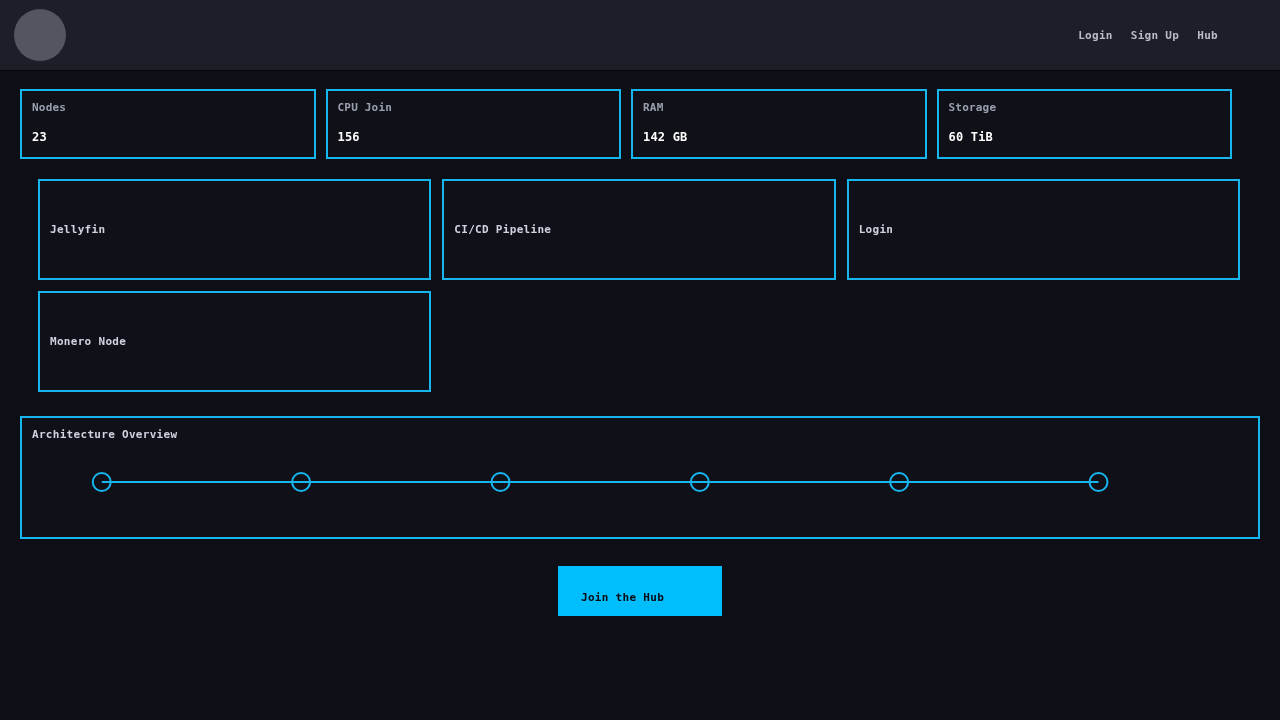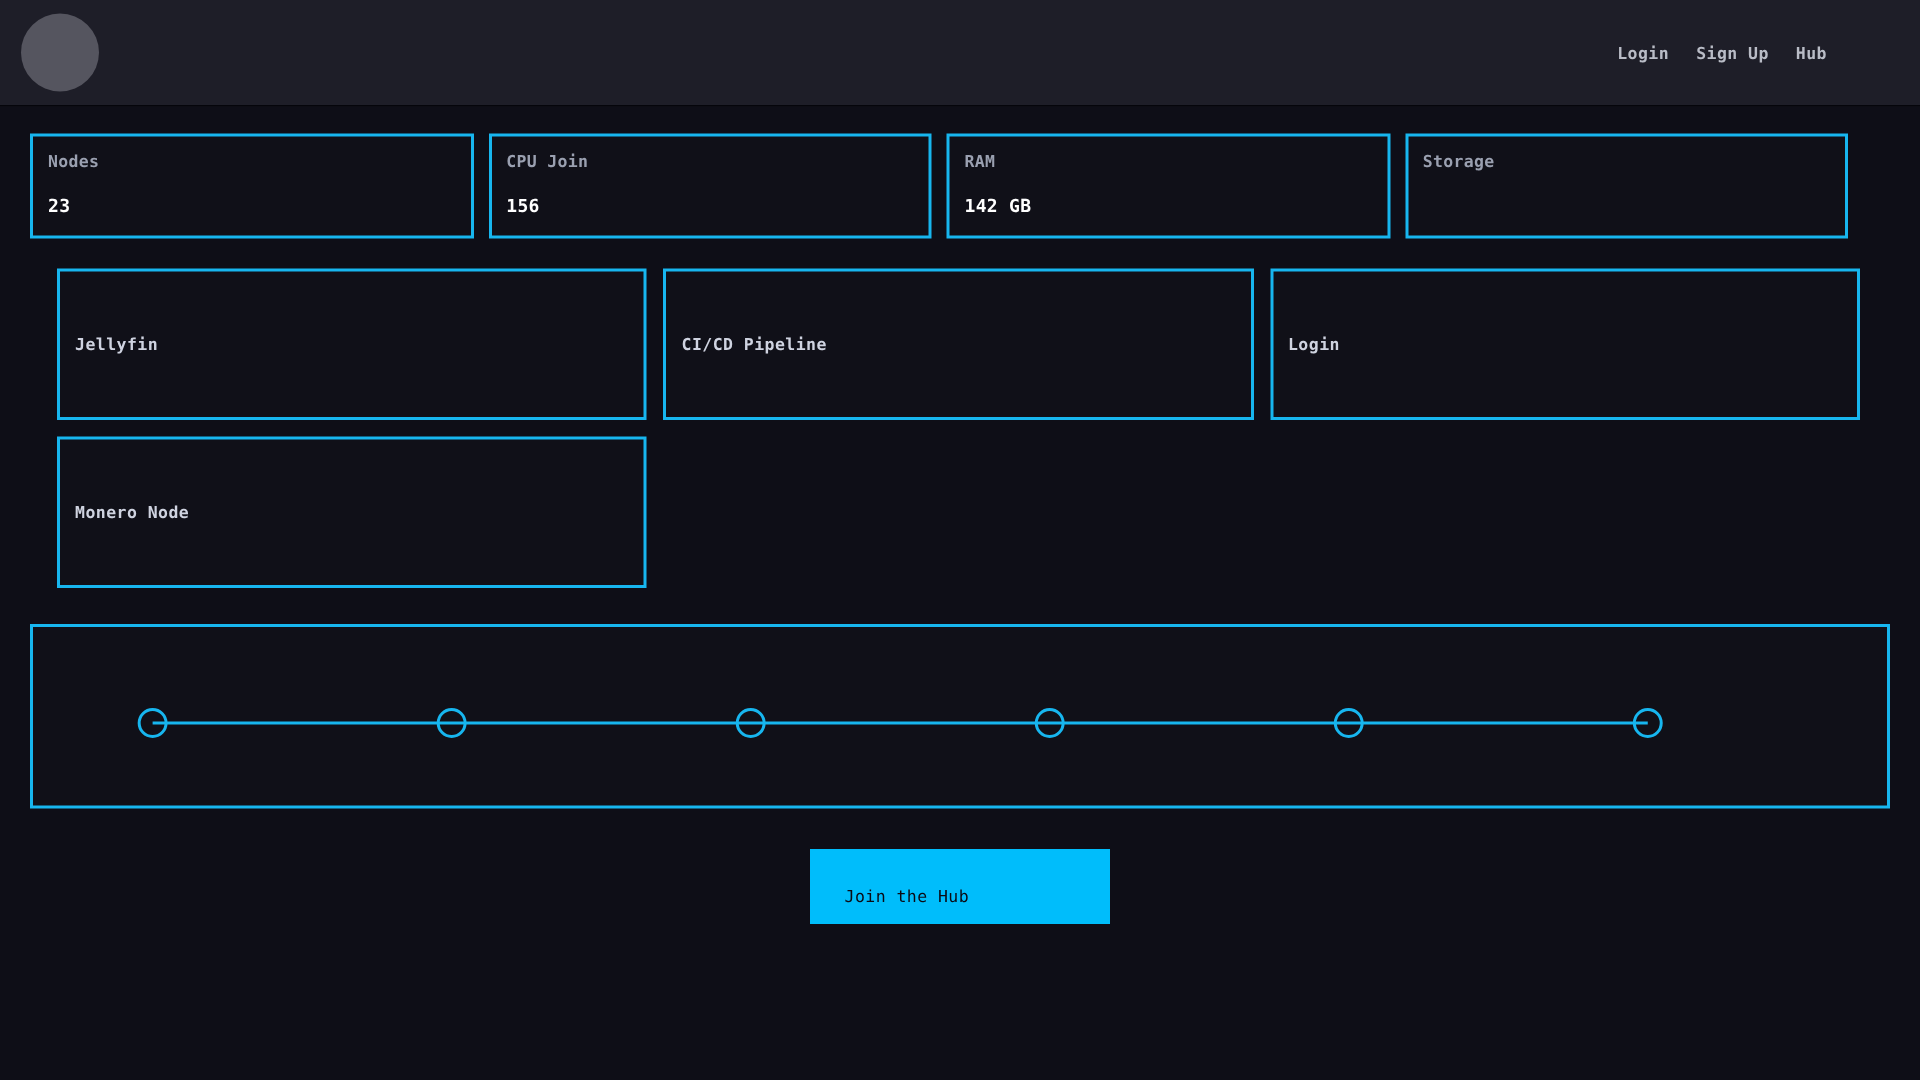--- a/index.html
+++ b/index.html
@@ -125,28 +125,28 @@
     height: 60px;
   }
 
   
   .cta-wrap {
     padding-top: 27px;
     display: flex;
     justify-content: center;
   }
   .cta-button {
-    width: 200px;
+    width: 164px;
     height: 50px;
     background: #00bdfb;
     border: none;
     color: #0b0b14;
     font-family: "DejaVu Sans Mono", "Liberation Mono", monospace;
     font-size: 11px;
-    font-weight: normal;
+    font-weight: bold;
     letter-spacing: 0.3px;
     text-align: left;
     padding: 12px 0 0 23px;
     box-sizing: border-box;
     cursor: pointer;
   }
 </style>
 </head>
 <body>
 
@@ -171,20 +171,21 @@
     <div class="stat-value">156</div>
   </div>
 
   <div class="panel stat-card">
     <div class="stat-label">RAM</div>
     <div class="stat-value">142 GB</div>
   </div>
 
   <div class="panel stat-card">
     <div class="stat-label">Storage</div>
+    <div class="stat-value">60 TiB</div>
   </div>
 
 </div>
 
 <div class="services-grid">
 
   <div class="panel service-card">
     <div class="service-title">Jellyfin</div>
   </div>
 
@@ -199,20 +200,21 @@
 
   <div class="panel service-card">
     <div class="service-title">Monero Node</div>
   </div>
 
 
 </div>
 
 <div class="arch-wrap">
   <div class="panel arch-panel">
+    <div class="arch-title">Architecture Overview</div>
     <svg class="arch-diagram" viewBox="0 0 1240 60" preserveAspectRatio="none" xmlns="http://www.w3.org/2000/svg">
       <g id="arch-graph">
           <line x1="80" y1="30" x2="1080" y2="30" stroke="#17b6ef" stroke-width="2" vector-effect="non-scaling-stroke"></line>
           <circle cx="80" cy="30" r="9" fill="none" stroke="#17b6ef" stroke-width="2" vector-effect="non-scaling-stroke"></circle>
           <circle cx="280" cy="30" r="9" fill="none" stroke="#17b6ef" stroke-width="2" vector-effect="non-scaling-stroke"></circle>
           <circle cx="480" cy="30" r="9" fill="none" stroke="#17b6ef" stroke-width="2" vector-effect="non-scaling-stroke"></circle>
           <circle cx="680" cy="30" r="9" fill="none" stroke="#17b6ef" stroke-width="2" vector-effect="non-scaling-stroke"></circle>
           <circle cx="880" cy="30" r="9" fill="none" stroke="#17b6ef" stroke-width="2" vector-effect="non-scaling-stroke"></circle>
           <circle cx="1080" cy="30" r="9" fill="none" stroke="#17b6ef" stroke-width="2" vector-effect="non-scaling-stroke"></circle>
         </g>

